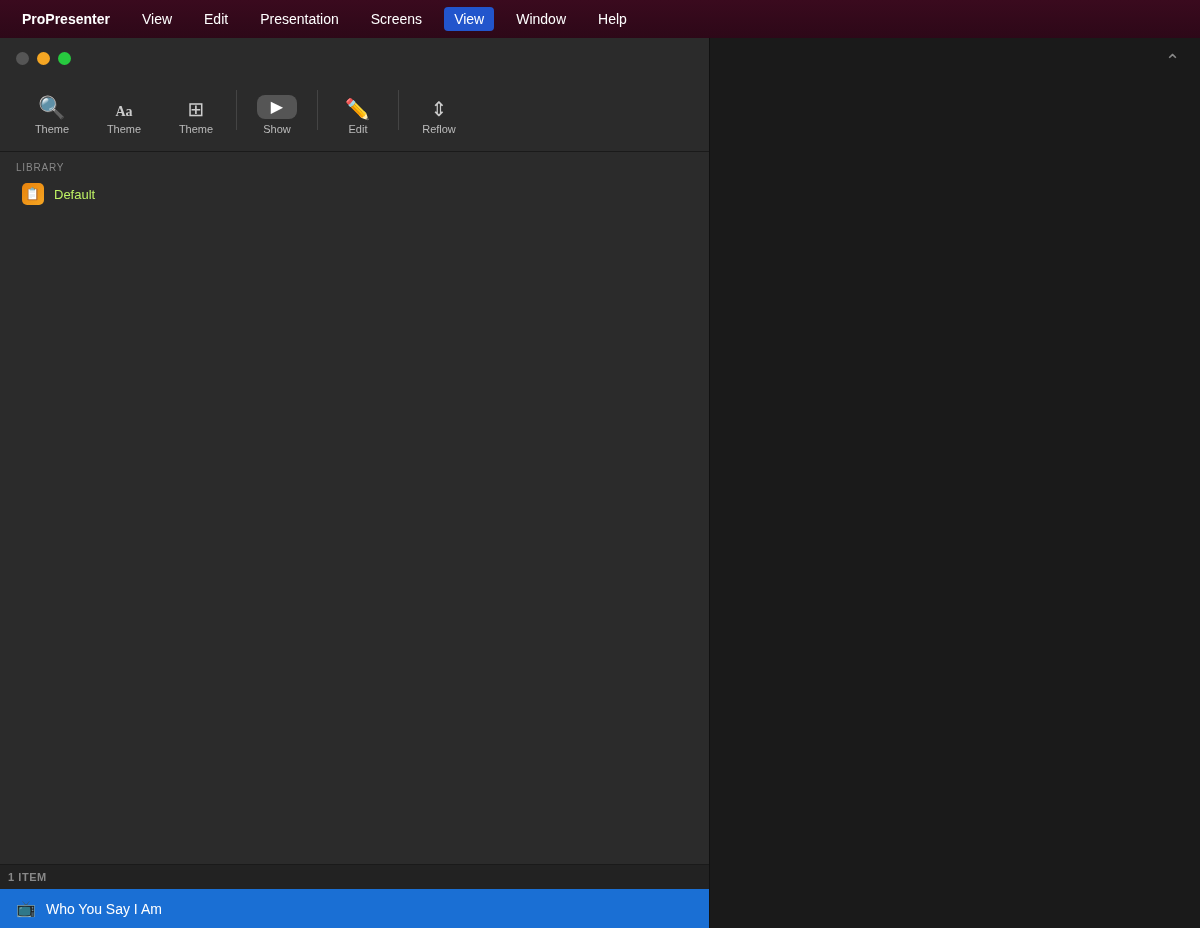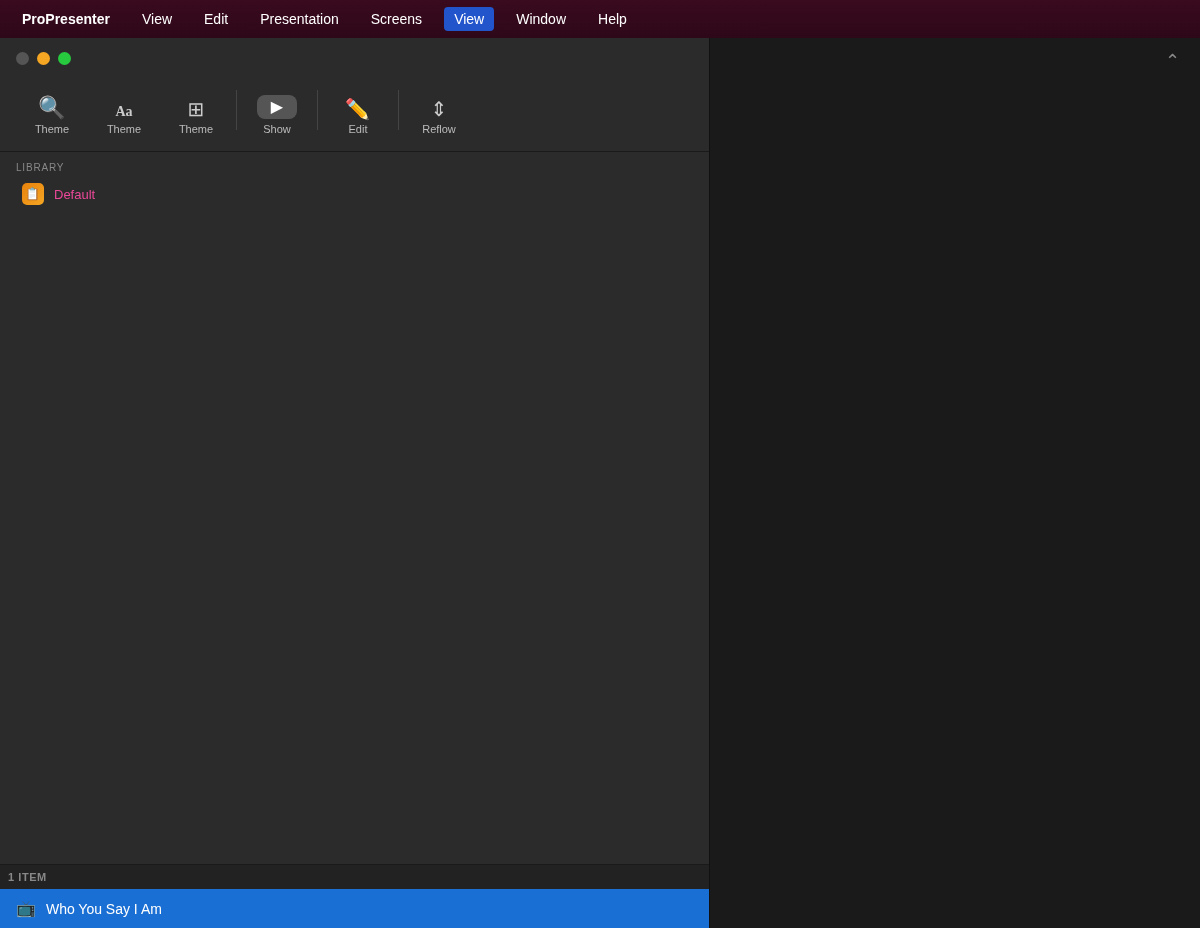--- a/index.html
+++ b/index.html
@@ -141,21 +141,21 @@
       background: linear-gradient(135deg, #e8820c, #f5a623);
       border-radius: 5px;
       display: flex;
       align-items: center;
       justify-content: center;
       font-size: 12px;
       color: #fff;
     }
     .library-item-name {
       font-size: 13px;
-      color: #ec4899;
+      color: #bef264;
     }
 
     
     .playlist-section {
       padding: 8px 16px 6px;
     }
 
     
     .bottom-panel {
       margin-top: auto;

